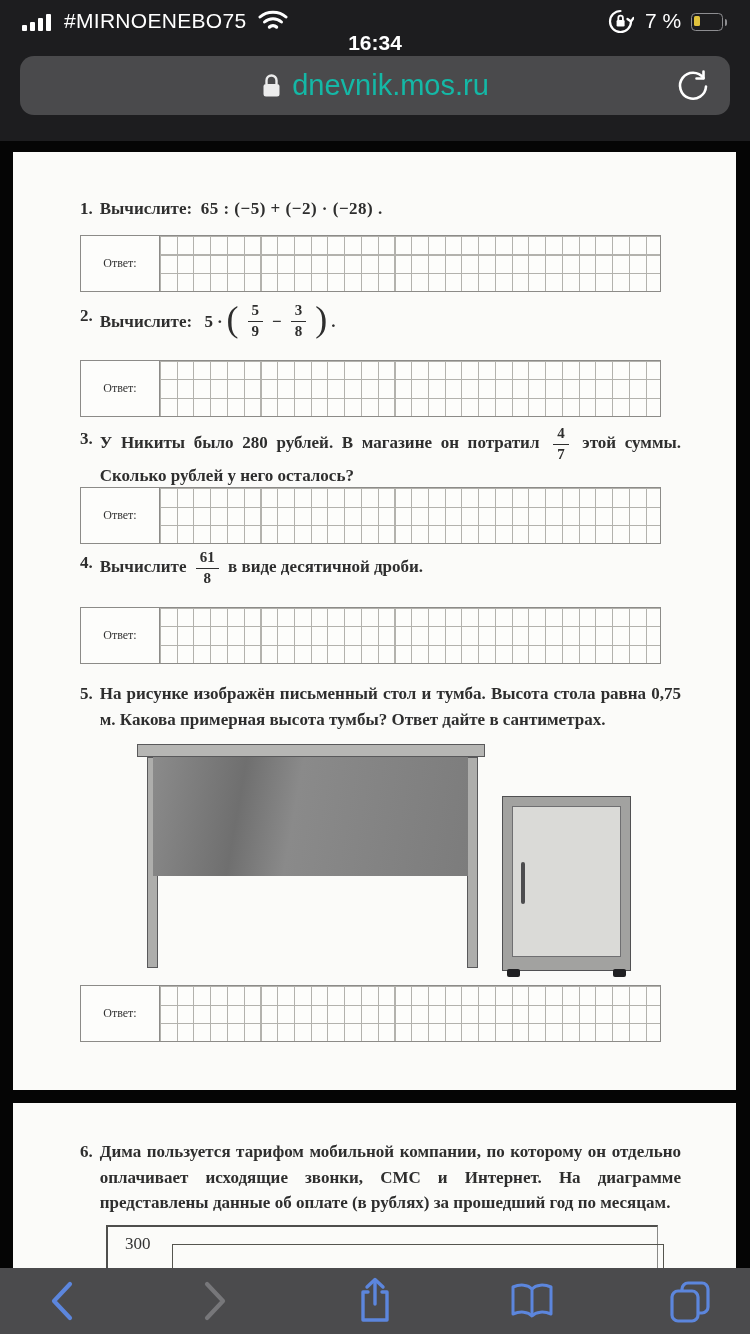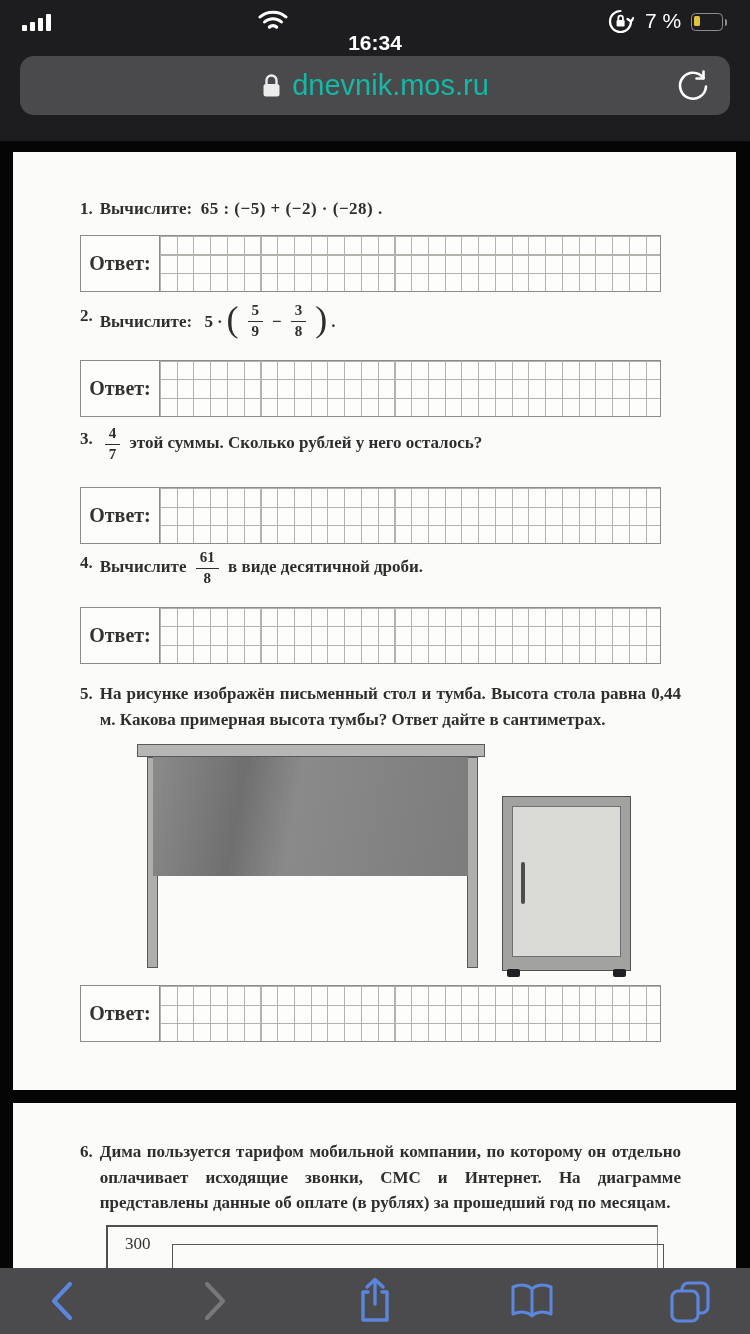--- a/index.html
+++ b/index.html
@@ -55,21 +55,21 @@
   .frac .fr-den { display:block; padding-top:2px; }
   .bigparen { font-size:36px; font-weight:400; vertical-align:middle; line-height:0; position:relative; top:-2px; }
   .q2row { display:flex; align-items:center; gap:4px; }
 
   .ans-box {
     position:absolute; left:67px; width:581px; height:57px; display:flex; background:#fdfdfb;
   }
   .ans-label {
     flex:0 0 79px; border:1.5px solid #8c8b88; border-right:none;
     display:flex; align-items:center; justify-content:center;
-    font-family:"Liberation Serif", serif; font-weight:700; font-size:20px; color:#323232;
+    font-family:"Liberation Serif", serif; font-weight:400; font-size:12px; color:#323232;
   }
   .ans-grid {
     flex:1 1 auto; border:1.5px solid #8c8b88;
     background-image:
       repeating-linear-gradient(to right, #b3b2ad 0 1px, transparent 1px 16.75px),
       repeating-linear-gradient(to bottom, #b3b2ad 0 1px, transparent 1px 18.5px);
   }
 
   
   .figure { position:absolute; left:87px; top:586px; width:545px; height:245px; }
@@ -106,20 +106,21 @@
 <div class="screen">
 
   <div class="chrome-top">
     <div class="status-bar">
       <div class="sig">
           <i></i>
           <i></i>
           <i></i>
           <i></i>
         </div>
+      <div class="carrier">#MIRNOENEBO75</div>
       <svg class="wifi" width="30" height="22" viewBox="0 0 30 22">
         <path d="M2 7 C9 0.5 21 0.5 28 7" stroke="#fff" stroke-width="3" fill="none" stroke-linecap="round"></path>
         <path d="M6.5 12 C11.5 7.5 18.5 7.5 23.5 12" stroke="#fff" stroke-width="3" fill="none" stroke-linecap="round"></path>
         <path d="M11.5 17 C13.5 15.2 16.5 15.2 18.5 17" stroke="#fff" stroke-width="3.4" fill="none" stroke-linecap="round"></path>
       </svg>
       <div class="clock">16:34</div>
       <svg class="rotlock" width="27" height="27" viewBox="0 0 27 27">
         <path d="M13.5 3 A10.5 10.5 0 1 0 24 13.5" stroke="#fff" stroke-width="2.2" fill="none" stroke-linecap="round"></path>
         <path d="M24 13.5 L20.5 11 M24 13.5 L26.5 10" stroke="#fff" stroke-width="2.2" fill="none" stroke-linecap="round"></path>
         <rect x="9.6" y="12" width="8" height="6.4" rx="1.2" fill="#fff"></rect>
@@ -181,20 +182,21 @@
       </span>
     </div>
     <div class="ans-box" style="top:208px;">
       <div class="ans-label">Ответ:</div>
       <div class="ans-grid"></div>
     </div>
 
     <div class="q" style="top:274px;">
       <span class="qnum">3.</span>
       <span class="qtext">
+        <span>У Никиты было 280 рублей. В магазине он потратил</span>
         <span class="frac">
           <span class="fr-num">4</span>
           <span class="fr-den">7</span>
         </span>
         <span>этой суммы. Сколько рублей у него осталось?</span>
       </span>
     </div>
     <div class="ans-box" style="top:335px;">
       <div class="ans-label">Ответ:</div>
       <div class="ans-grid"></div>
@@ -211,21 +213,21 @@
         <span>в виде десятичной дроби.</span>
       </span>
     </div>
     <div class="ans-box" style="top:455px;">
       <div class="ans-label">Ответ:</div>
       <div class="ans-grid"></div>
     </div>
 
     <div class="q" style="top:529px;">
       <span class="qnum">5.</span>
-      <span class="qtext">На рисунке изображён письменный стол и тумба. Высота стола равна 0,44 м. Какова примерная высота тумбы? Ответ дайте в сантиметрах.</span>
+      <span class="qtext">На рисунке изображён письменный стол и тумба. Высота стола равна 0,75 м. Какова примерная высота тумбы? Ответ дайте в сантиметрах.</span>
     </div>
 
     <div class="figure">
       <div class="desk-leg leg-l"></div>
       <div class="desk-leg leg-r"></div>
       <div class="desk-panel"></div>
       <div class="desk-top"></div>
       <div class="cabinet">
         <div class="cab-door">
           <div class="cab-handle"></div>

